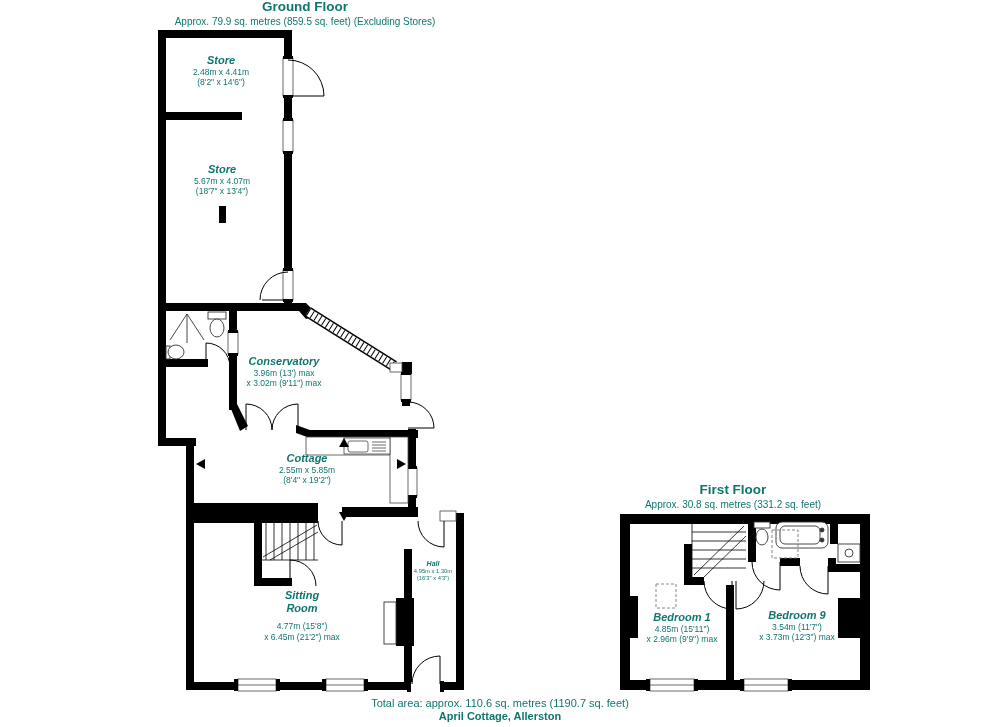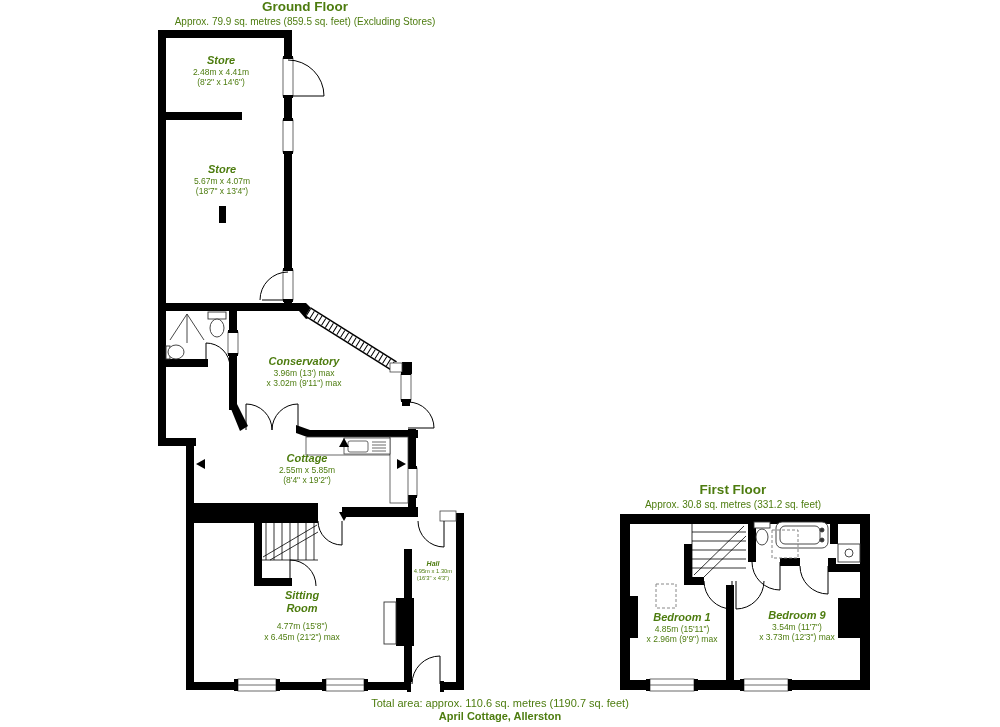--- a/index.html
+++ b/index.html
@@ -1,17 +1,17 @@
 <!DOCTYPE html>
 <html><head>
 <meta charset="utf-8">
 <style>
   html,body{margin:0;padding:0;background:#fff;}
   #canvas{position:relative;width:1000px;height:727px;background:#ffffff;overflow:hidden;
-          font-family:"Liberation Sans",sans-serif;color:#4d7c0f;border-radius:18px;}
+          font-family:"Liberation Sans",sans-serif;color:#0f766e;border-radius:18px;}
   #plan-svg{position:absolute;left:0;top:0;}
   .lbl{position:absolute;text-align:center;transform:translateX(-50%);white-space:nowrap;}
   .room-name{font-weight:bold;font-size:11px;line-height:1.15;font-style:italic;}
   .room-dim{font-size:8.5px;line-height:1.25;}
   .narrow .room-name{max-width:58px;margin:7px auto;white-space:normal;}
   .tiny .room-name{font-size:7px;}
   .tiny .room-dim{font-size:5.8px;line-height:1.2;}
   .floor-title{font-weight:bold;font-size:13.5px;line-height:1.1;}
   .floor-note{font-size:10px;line-height:1.3;}
   .total{font-size:11px;line-height:1.3;}
@@ -310,21 +310,21 @@
     <div class="room-dim">2.48m x 4.41m</div>
     <div class="room-dim">(8'2" x 14'6")</div>
   </div>
 
   <div class="lbl" style="left:222px;top:163px;">
     <div class="room-name">Store</div>
     <div class="room-dim">5.67m x 4.07m</div>
     <div class="room-dim">(18'7" x 13'4")</div>
   </div>
 
-  <div class="lbl" style="left:304px;top:355px;text-align:center;">
+  <div class="lbl" style="left:284px;top:355px;text-align:center;">
     <div class="room-name">Conservatory</div>
     <div class="room-dim">3.96m (13') max</div>
     <div class="room-dim">x 3.02m (9'11") max</div>
   </div>
 
   <div class="lbl" style="left:307px;top:452px;">
     <div class="room-name">Cottage</div>
     <div class="room-dim">2.55m x 5.85m</div>
     <div class="room-dim">(8'4" x 19'2")</div>
   </div>

